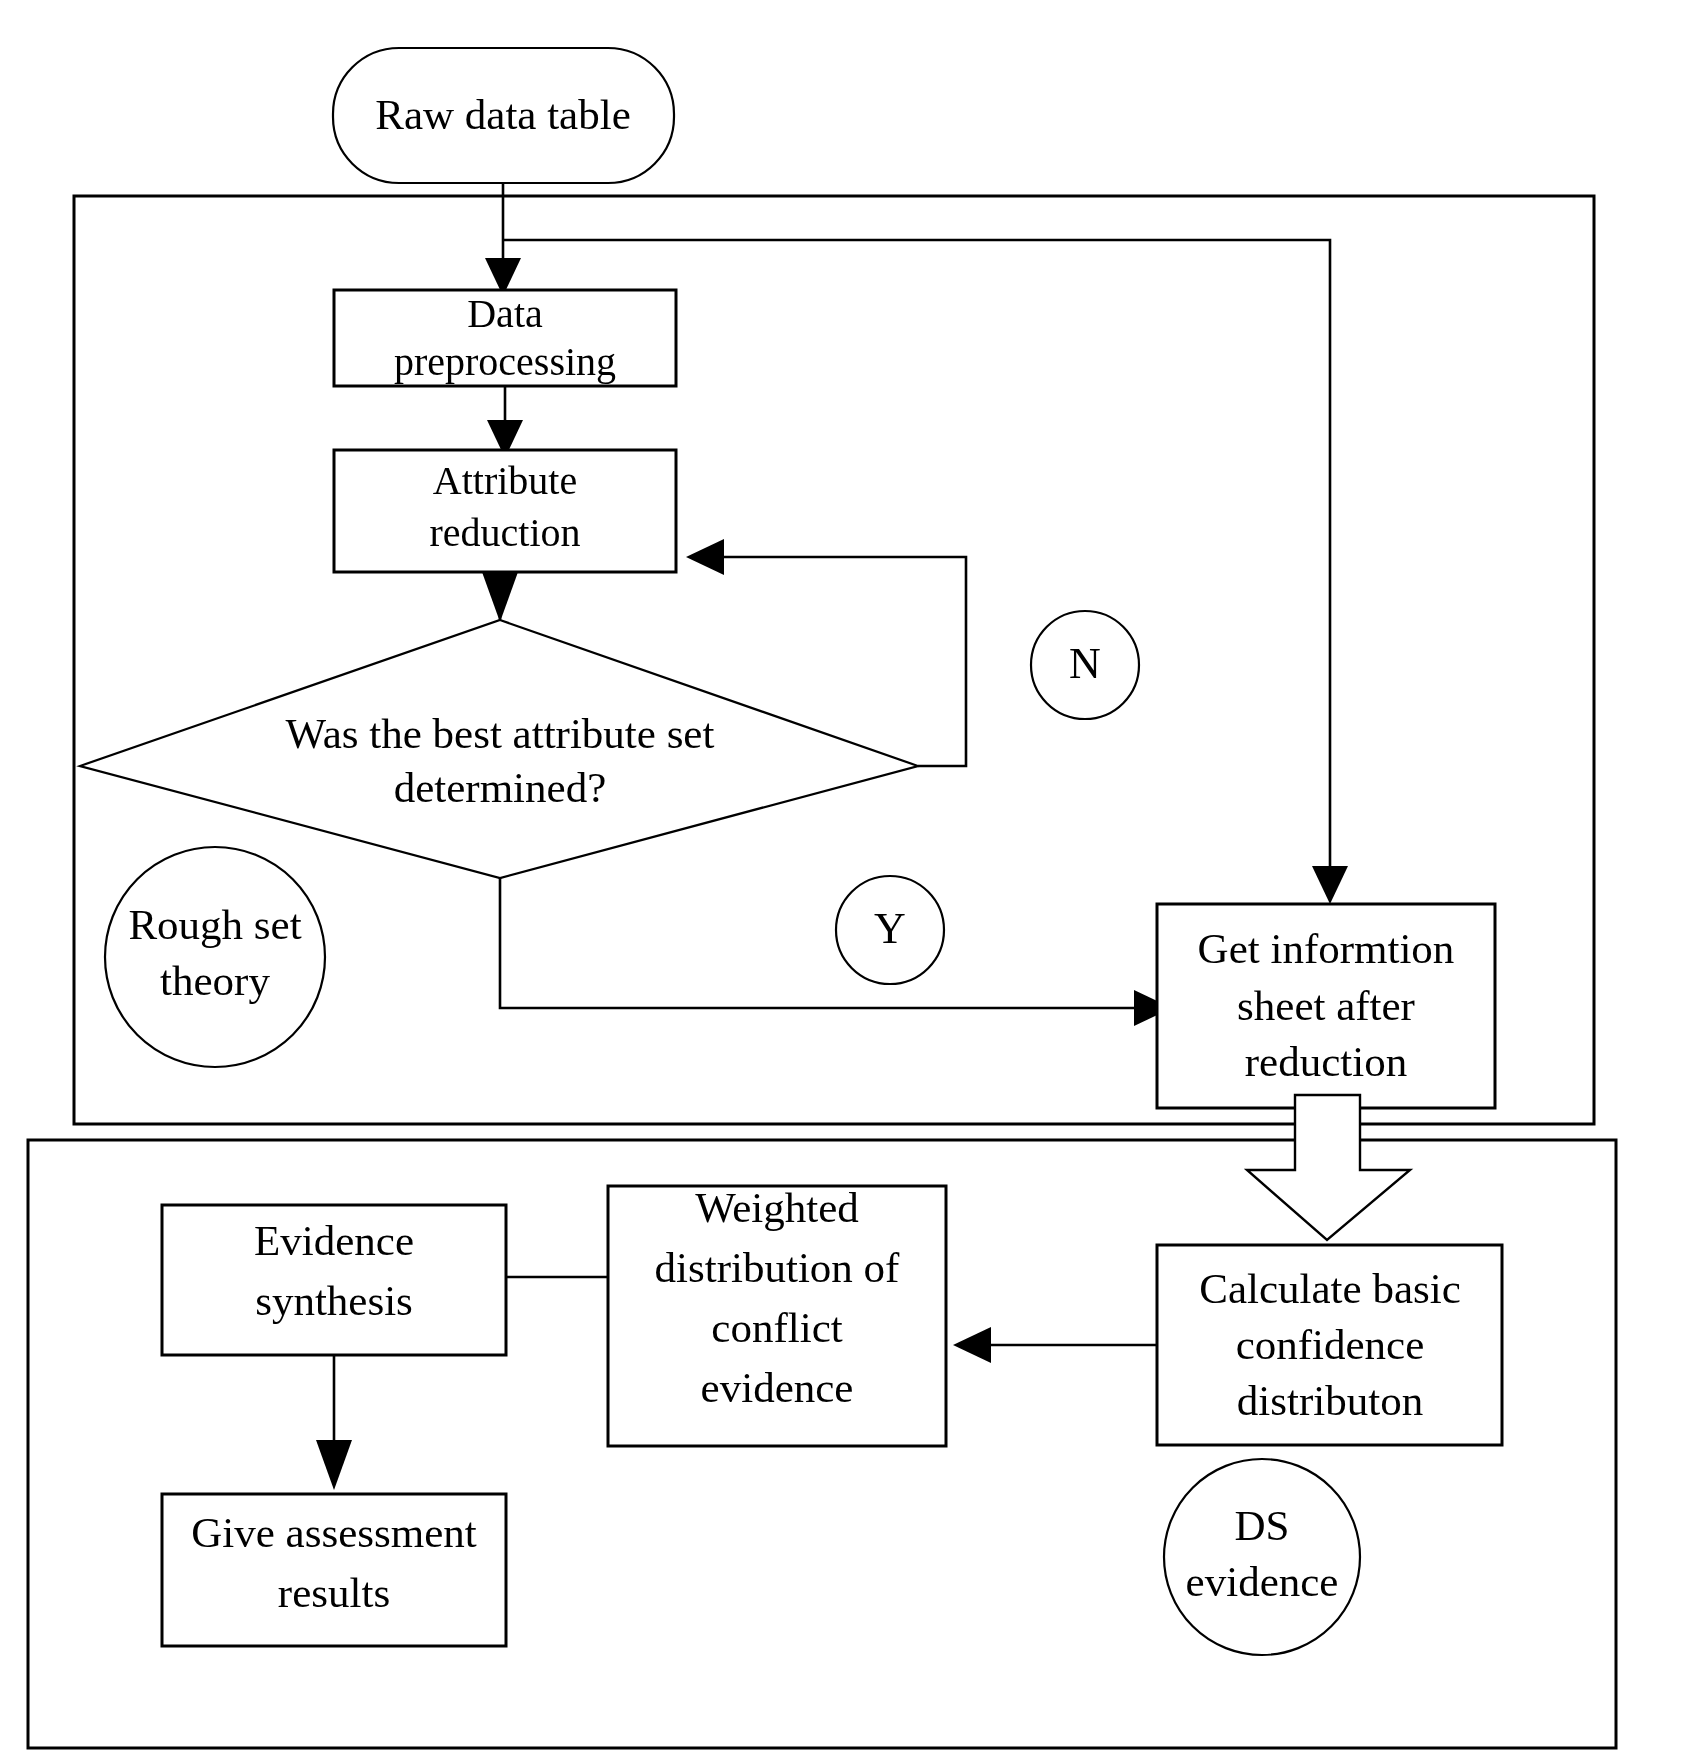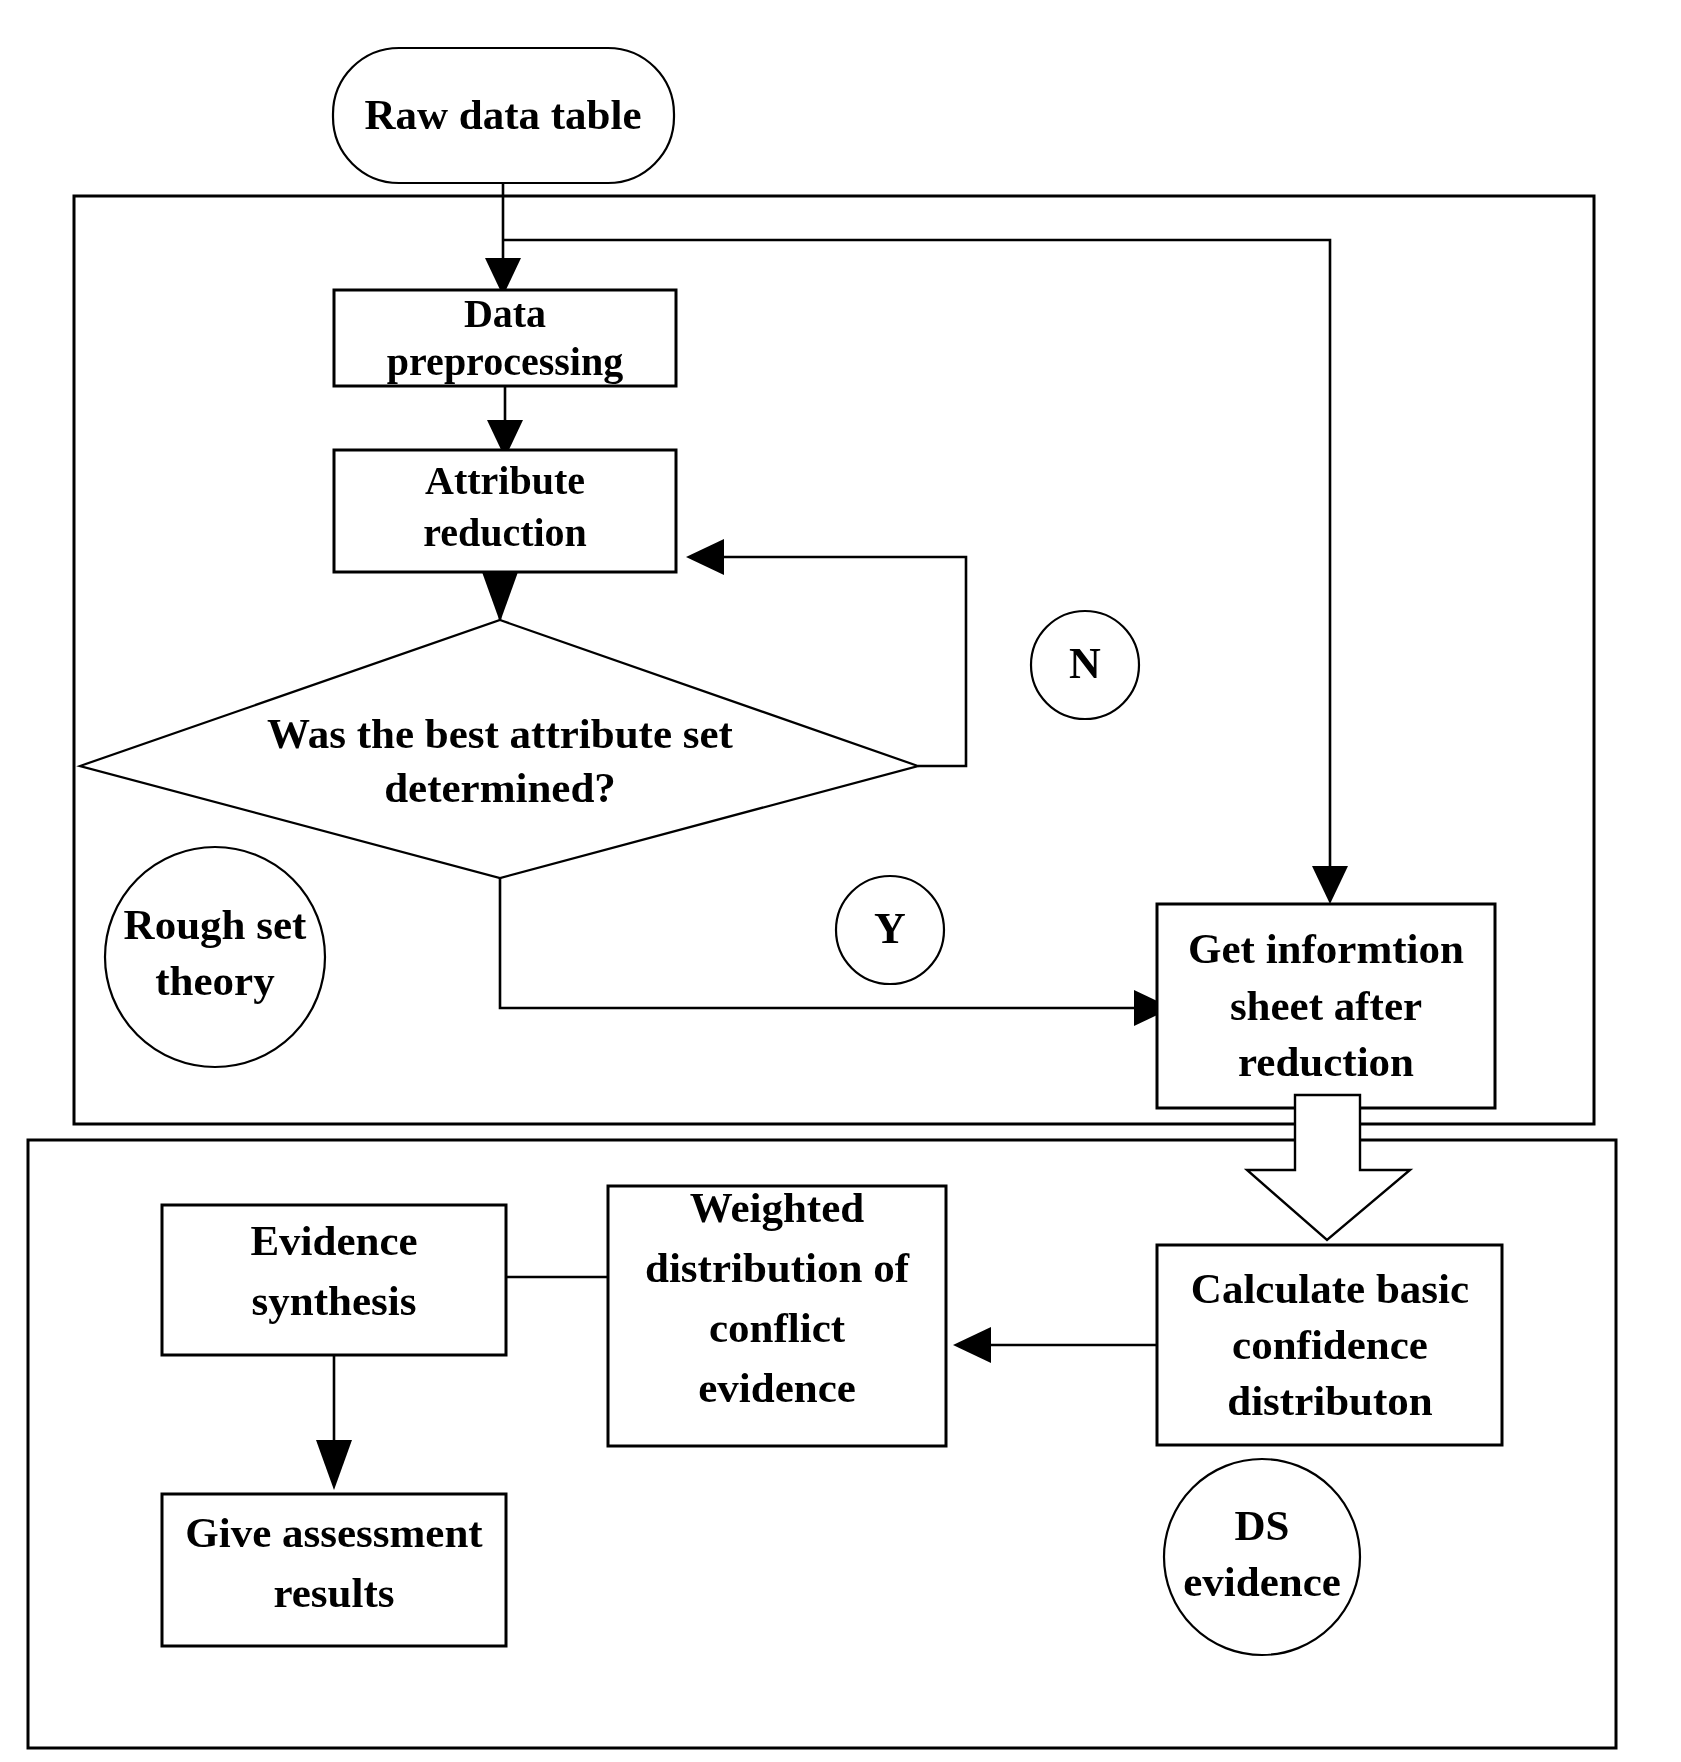--- a/index.html
+++ b/index.html
@@ -12,21 +12,20 @@
     width: 1681px;
     height: 1762px;
     font-family: "Liberation Serif", "DejaVu Serif", serif;
     overflow: hidden;
   }
   #diagram-root {
     position: relative;
     width: 1681px;
     height: 1762px;
     background: #ffffff;
-    font-weight: bold;
   }
   svg#flowchart {
     display: block;
     width: 1681px;
     height: 1762px;
   }
   .shape {
     fill: #ffffff;
     stroke: #000000;
     stroke-width: 3;

